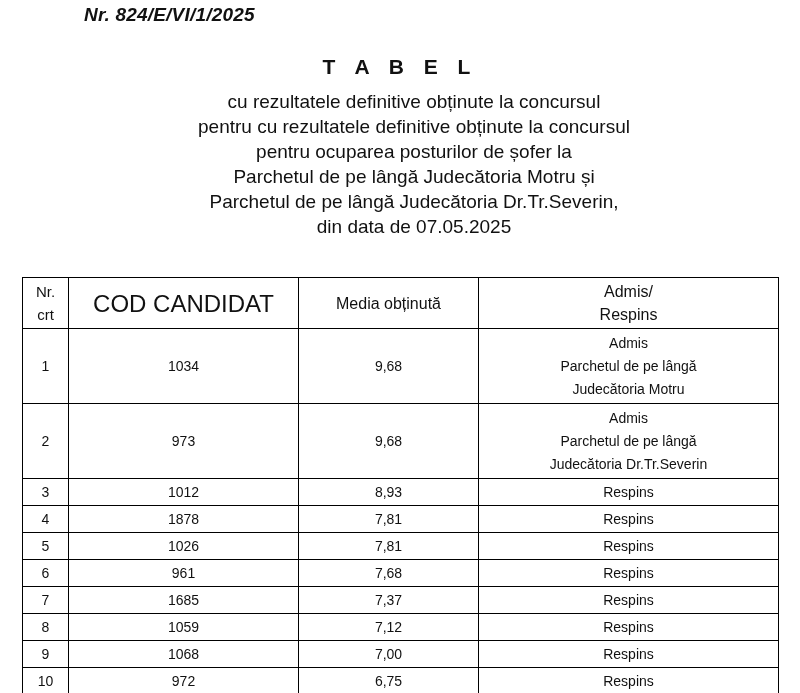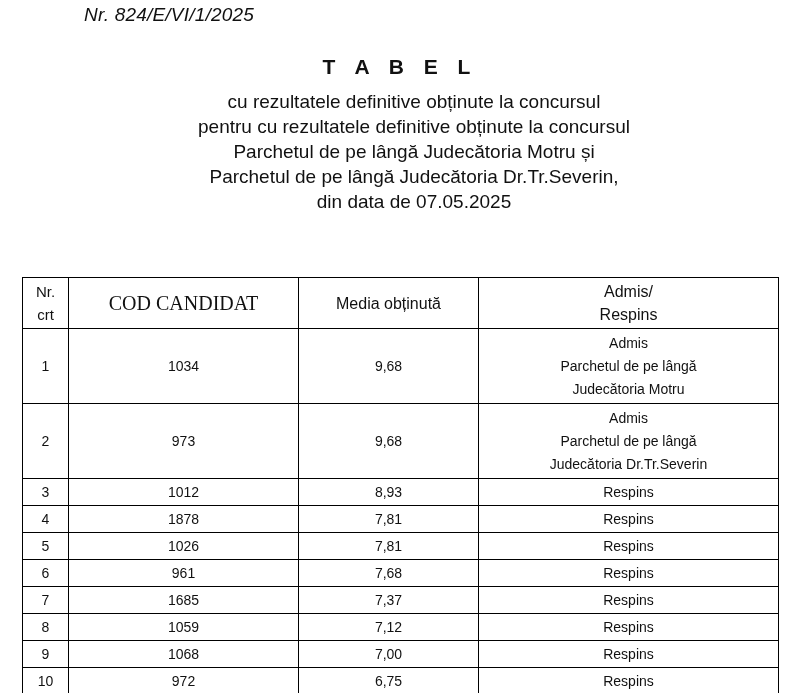--- a/index.html
+++ b/index.html
@@ -19,21 +19,21 @@
     width: 800px;
     height: 693px;
     position: relative;
     box-sizing: border-box;
   }
   .docnum {
     position: absolute;
     left: 84px;
     top: 4px;
     font-style: italic;
-    font-weight: normal;
+    font-weight: bold;
     font-size: 19px;
     letter-spacing: 0.2px;
     white-space: nowrap;
   }
   .header-block {
     position: absolute;
     left: 0;
     top: 55px;
     width: 800px;
     text-align: center;
@@ -74,21 +74,21 @@
   .col-cod { width: 230px; }
   .col-media { width: 180px; }
   .col-admis { width: 300px; }
 
   thead td {
     height: 50px;
     font-size: 16px;
     line-height: 19px;
   }
   .hdr-nr { font-size: 15px; line-height: 17px; }
-  .hdr-cod { font-size: 20px; font-family: Liberation Serif, serif; }
+  .hdr-cod { font-size: 24px; }
   .hdr-media { font-size: 16px; }
   .hdr-admis { font-size: 16px; line-height: 19px; }
 
   tbody td {
     font-size: 14px;
     line-height: 22px;
     height: 26px;
   }
   tr.tall td {
     height: 74px;
@@ -103,20 +103,21 @@
 
 <div class="page">
 
   <div class="docnum">Nr. 824/E/VI/1/2025</div>
 
   <div class="header-block">
     <div class="title-main">T A B E L</div>
     <div class="subtitle">
         <span class="sub-line">cu rezultatele definitive obținute la concursul</span>
         <span class="sub-line">pentru cu rezultatele definitive obținute la concursul</span>
+        <span class="sub-line">pentru ocuparea posturilor de șofer la</span>
         <span class="sub-line bold">Parchetul de pe lângă Judecătoria Motru și</span>
         <span class="sub-line bold">Parchetul de pe lângă Judecătoria Dr.Tr.Severin,</span>
         <span class="sub-line">din  data de 07.05.2025</span>
       </div>
   </div>
 
   <table class="results">
     <colgroup>
       <col class="col-nr">
       <col class="col-cod">

